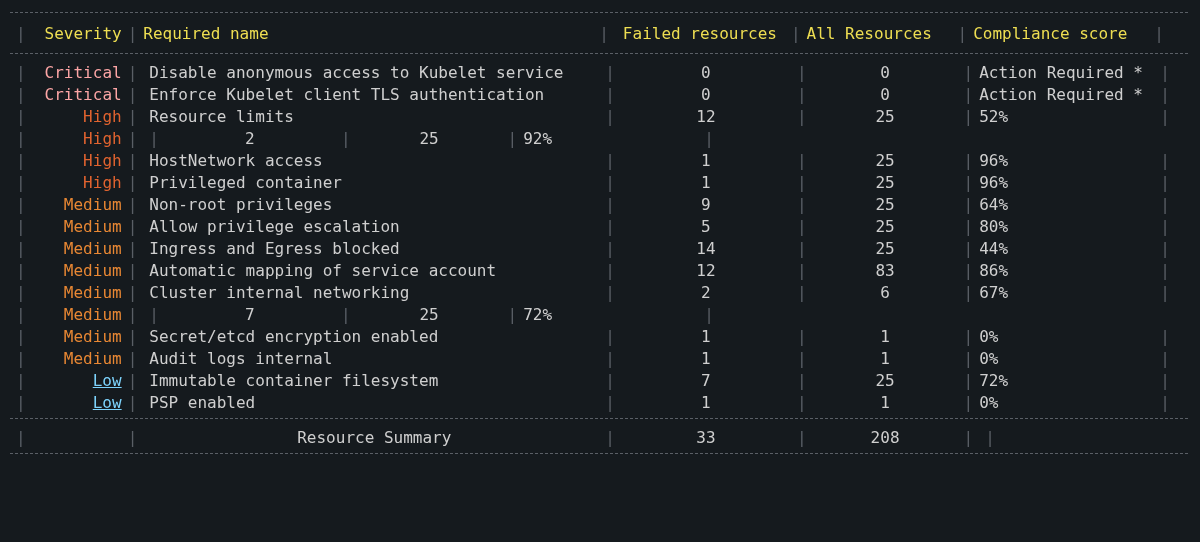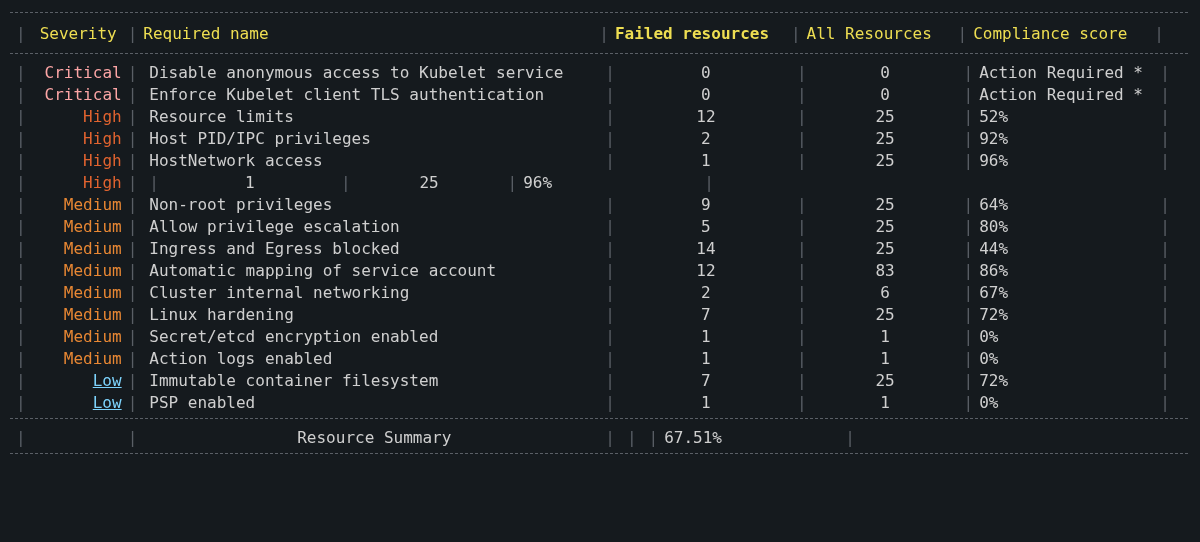--- a/index.html
+++ b/index.html
@@ -31,23 +31,23 @@
     background-image: repeating-linear-gradient(to right, #5a5f66 0 3px, transparent 3px 5px);
     margin: 4px 0 8px 0;
   }
   .row { display:flex; }
   .bar { color:#5a5f66; padding:0 6px; }
   .sev  { width: 90px; text-align:right; display:inline-block; }
   .name { width: 450px; display:inline-block;margin-left:6px; }
   .fail { width: 170px; text-align:center; display:inline-block; }
   .all  { width: 145px; text-align:center; display:inline-block; }
   .comp { width: 175px; display:inline-block; }
-  .h-sev  { width: 90px; text-align:left; display:inline-block; padding-left:8px; box-sizing:border-box;}
+  .h-sev  { width: 90px; text-align:right; display:inline-block; padding-left:8px; box-sizing:border-box;}
   .h-name { width: 450px; display:inline-block; }
-  .h-fail { width: 170px; text-align:left; display:inline-block;font-weight:bold; }
+  .h-fail { width: 170px; text-align:center; display:inline-block; }
   .h-all  { width: 145px; text-align:left; display:inline-block; }
   .h-comp { width: 175px; text-align:left; display:inline-block; }
   .hdr .line { line-height: 30px; font-weight:500; }
   .hdr-top {
     height:1px;
     background-image: repeating-linear-gradient(to right, #5a5f66 0 3px, transparent 3px 5px);
     margin-bottom: 6px;
   }
   .sum .sev  { width:90px; display:inline-block; }
   .sum .name { width:450px; text-align:center; }
@@ -72,43 +72,44 @@
       <span class="h-comp yellow">Compliance score</span>
       <span class="bar dim">|</span>
     </div>
   </div>
   <div class="rule-mid"></div>
 
   <div id="rows">
       <div class="line row"><span class="bar dim">|</span><span class="sev critical">Critical</span><span class="bar dim">|</span><span class="name gray">Disable anonymous access to Kubelet service</span><span class="bar dim">|</span><span class="fail gray">0</span><span class="bar dim">|</span><span class="all gray">0</span><span class="bar dim">|</span><span class="comp gray">Action Required *</span><span class="bar dim">|</span></div>
       <div class="line row"><span class="bar dim">|</span><span class="sev critical">Critical</span><span class="bar dim">|</span><span class="name gray">Enforce Kubelet client TLS authentication</span><span class="bar dim">|</span><span class="fail gray">0</span><span class="bar dim">|</span><span class="all gray">0</span><span class="bar dim">|</span><span class="comp gray">Action Required *</span><span class="bar dim">|</span></div>
       <div class="line row"><span class="bar dim">|</span><span class="sev high">High</span><span class="bar dim">|</span><span class="name gray">Resource limits</span><span class="bar dim">|</span><span class="fail gray">12</span><span class="bar dim">|</span><span class="all gray">25</span><span class="bar dim">|</span><span class="comp gray">52%</span><span class="bar dim">|</span></div>
-      <div class="line row"><span class="bar dim">|</span><span class="sev high">High</span><span class="bar dim">|</span><span class="name gray">Host PID/IPC privileges</span><span class="bar dim">|</span><span class="fail gray">2</span><span class="bar dim">|</span><span class="all gray">25</span><span class="bar dim">|</span><span class="comp gray">92%</span><span class="bar dim">|</span></div>
+      <div class="line row"><span class="bar dim">|</span><span class="sev high">High</span><span class="bar dim">|</span><span class="bar dim">|</span><span class="fail gray">2</span><span class="bar dim">|</span><span class="all gray">25</span><span class="bar dim">|</span><span class="comp gray">92%</span><span class="bar dim">|</span></div>
       <div class="line row"><span class="bar dim">|</span><span class="sev high">High</span><span class="bar dim">|</span><span class="name gray">HostNetwork access</span><span class="bar dim">|</span><span class="fail gray">1</span><span class="bar dim">|</span><span class="all gray">25</span><span class="bar dim">|</span><span class="comp gray">96%</span><span class="bar dim">|</span></div>
-      <div class="line row"><span class="bar dim">|</span><span class="sev high">High</span><span class="bar dim">|</span><span class="bar dim">|</span><span class="fail gray">1</span><span class="bar dim">|</span><span class="all gray">25</span><span class="bar dim">|</span><span class="comp gray">96%</span><span class="bar dim">|</span></div>
+      <div class="line row"><span class="bar dim">|</span><span class="sev high">High</span><span class="bar dim">|</span><span class="name gray">Privileged container</span><span class="bar dim">|</span><span class="fail gray">1</span><span class="bar dim">|</span><span class="all gray">25</span><span class="bar dim">|</span><span class="comp gray">96%</span><span class="bar dim">|</span></div>
       <div class="line row"><span class="bar dim">|</span><span class="sev medium">Medium</span><span class="bar dim">|</span><span class="name gray">Non-root privileges</span><span class="bar dim">|</span><span class="fail gray">9</span><span class="bar dim">|</span><span class="all gray">25</span><span class="bar dim">|</span><span class="comp gray">64%</span><span class="bar dim">|</span></div>
       <div class="line row"><span class="bar dim">|</span><span class="sev medium">Medium</span><span class="bar dim">|</span><span class="name gray">Allow privilege escalation</span><span class="bar dim">|</span><span class="fail gray">5</span><span class="bar dim">|</span><span class="all gray">25</span><span class="bar dim">|</span><span class="comp gray">80%</span><span class="bar dim">|</span></div>
       <div class="line row"><span class="bar dim">|</span><span class="sev medium">Medium</span><span class="bar dim">|</span><span class="name gray">Ingress and Egress blocked</span><span class="bar dim">|</span><span class="fail gray">14</span><span class="bar dim">|</span><span class="all gray">25</span><span class="bar dim">|</span><span class="comp gray">44%</span><span class="bar dim">|</span></div>
       <div class="line row"><span class="bar dim">|</span><span class="sev medium">Medium</span><span class="bar dim">|</span><span class="name gray">Automatic mapping of service account</span><span class="bar dim">|</span><span class="fail gray">12</span><span class="bar dim">|</span><span class="all gray">83</span><span class="bar dim">|</span><span class="comp gray">86%</span><span class="bar dim">|</span></div>
       <div class="line row"><span class="bar dim">|</span><span class="sev medium">Medium</span><span class="bar dim">|</span><span class="name gray">Cluster internal networking</span><span class="bar dim">|</span><span class="fail gray">2</span><span class="bar dim">|</span><span class="all gray">6</span><span class="bar dim">|</span><span class="comp gray">67%</span><span class="bar dim">|</span></div>
-      <div class="line row"><span class="bar dim">|</span><span class="sev medium">Medium</span><span class="bar dim">|</span><span class="name gray">Linux hardening</span><span class="bar dim">|</span><span class="fail gray">7</span><span class="bar dim">|</span><span class="all gray">25</span><span class="bar dim">|</span><span class="comp gray">72%</span><span class="bar dim">|</span></div>
+      <div class="line row"><span class="bar dim">|</span><span class="sev medium">Medium</span><span class="bar dim">|</span><span class="bar dim">|</span><span class="fail gray">7</span><span class="bar dim">|</span><span class="all gray">25</span><span class="bar dim">|</span><span class="comp gray">72%</span><span class="bar dim">|</span></div>
       <div class="line row"><span class="bar dim">|</span><span class="sev medium">Medium</span><span class="bar dim">|</span><span class="name gray">Secret/etcd encryption enabled</span><span class="bar dim">|</span><span class="fail gray">1</span><span class="bar dim">|</span><span class="all gray">1</span><span class="bar dim">|</span><span class="comp gray">0%</span><span class="bar dim">|</span></div>
-      <div class="line row"><span class="bar dim">|</span><span class="sev medium">Medium</span><span class="bar dim">|</span><span class="name gray">Action logs enabled</span><span class="bar dim">|</span><span class="fail gray">1</span><span class="bar dim">|</span><span class="all gray">1</span><span class="bar dim">|</span><span class="comp gray">0%</span><span class="bar dim">|</span></div>
+      <div class="line row"><span class="bar dim">|</span><span class="sev medium">Medium</span><span class="bar dim">|</span><span class="name gray">Audit logs internal</span><span class="bar dim">|</span><span class="fail gray">1</span><span class="bar dim">|</span><span class="all gray">1</span><span class="bar dim">|</span><span class="comp gray">0%</span><span class="bar dim">|</span></div>
       <div class="line row"><span class="bar dim">|</span><span class="sev low">Low</span><span class="bar dim">|</span><span class="name gray">Immutable container filesystem</span><span class="bar dim">|</span><span class="fail gray">7</span><span class="bar dim">|</span><span class="all gray">25</span><span class="bar dim">|</span><span class="comp gray">72%</span><span class="bar dim">|</span></div>
       <div class="line row"><span class="bar dim">|</span><span class="sev low">Low</span><span class="bar dim">|</span><span class="name gray">PSP enabled</span><span class="bar dim">|</span><span class="fail gray">1</span><span class="bar dim">|</span><span class="all gray">1</span><span class="bar dim">|</span><span class="comp gray">0%</span><span class="bar dim">|</span></div>
     </div>
 
   <div class="rule-mid"></div>
   <div class="sum">
     <div class="line row">
       <span class="bar dim">|</span>
       <span class="sev"></span>
       <span class="bar dim">|</span>
       <span class="name gray">Resource Summary</span>
       <span class="bar dim">|</span>
+      <span class="fail gray">33</span>
       <span class="bar dim">|</span>
+      <span class="all gray">208</span>
       <span class="bar dim">|</span>
-      <span class="comp gray">67.51%</span>
       <span class="bar dim">|</span>
     </div>
   </div>
   <div class="rule-mid" style="margin-bottom:0;"></div>
 </div>
 
 </body></html>

